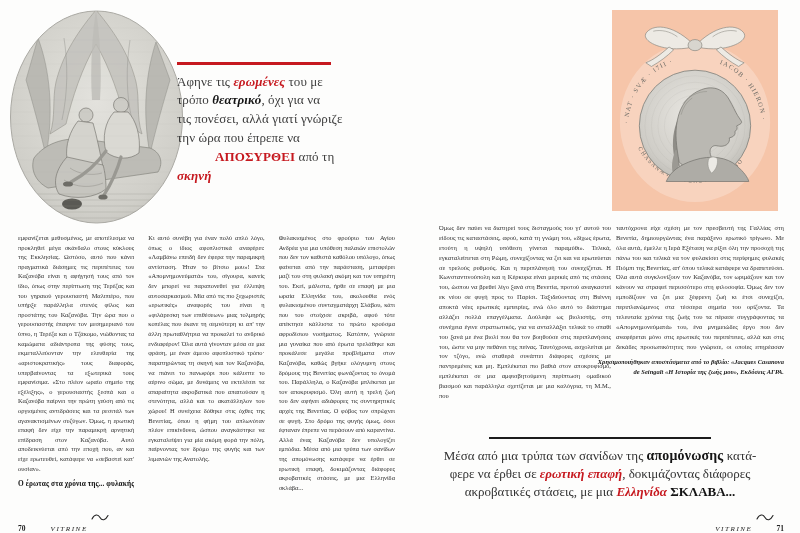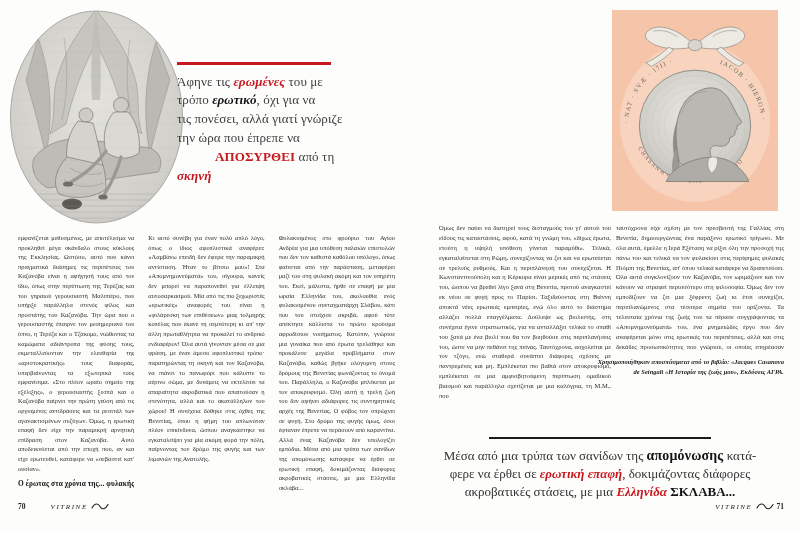--- a/index.html
+++ b/index.html
@@ -52,21 +52,21 @@
   .s-p{}
   .s-b{font-weight:bold;color:#141414;}
   .s-bb{font-weight:bold;color:#141414;font-size:1.07em;letter-spacing:.2px;}
   .s-bi{font-weight:bold;font-style:italic;color:#141414;}
   .s-rb{font-weight:bold;color:var(--red);margin-left:38px;}
   .s-rbi{font-weight:bold;font-style:italic;color:var(--red);}
   
   .footer{position:absolute;top:502px;font-size:7px;color:#222;display:flex;align-items:baseline;gap:3px;}
   .footer-left{left:18px;}
   .footer-right{right:16px;}
-  .pgnum{font-weight:bold;font-size:7.5px;}
+  .pgnum{font-weight:bold;font-size:7.5px;margin-top:22px;}
   .mag{font-style:italic;letter-spacing:1.6px;font-size:7px;margin-left:22px;}
   .flourish{align-self:center;}
 </style>
 </head>
 <body>
 
 <div class="spread" style="--red:#c6191f;--pink:#f6c5a9;">
 
   <section>
 
@@ -113,21 +113,21 @@
           <g stroke="#74736d" stroke-width="0.3" opacity="0.12">
             <path d="M4,20 H174 M4,32 H174 M4,44 H174 M4,56 H174 M4,68 H174 M4,80 H174 M4,92 H174 M4,104 H174 M4,116 H174 M4,128 H174 M4,140 H174 M4,152 H174 M4,164 H174 M4,176 H174"></path>
           </g>
         </g>
       </svg>
     </figure>
 
     <div class="pull-quote-left">
       <div class="red-rule"></div>
       <p class="quote-text"><span class="s-p">Άφηνε τις </span><span class="s-rbi">ερωμένες</span><span class="s-p"> του με
-τρόπο </span><span class="s-bi">ερωτικό</span><span class="s-p">, όχι για να
+τρόπο </span><span class="s-bi">θεατρικό</span><span class="s-p">, όχι για να
 τις πονέσει, αλλά γιατί γνώριζε
 την ώρα που έπρεπε να
 </span><span class="s-rb">ΑΠΟΣΥΡΘΕΙ</span><span class="s-p"> από τη
 </span><span class="s-rbi">σκηνή</span></p>
     </div>
 
     <div class="body-columns">
       <div class="col">
         <p>εμφανίζεται μεθυσμένος, με αποτέλεσμα να προκληθεί μέγα σκάνδαλο στους κύκλους της Εκκλησίας. Ωστόσο, αυτό που κάνει πραγματικά διάσημες τις περιπέτειες του Καζανόβα είναι η αφήγησή τους από τον ίδιο, όπως στην περίπτωση της Τερέζας και του γηραιού γερουσιαστή Μαλιπιέρο, που υπήρξε παράλληλα στενός φίλος και προστάτης του Καζανόβα. Την ώρα που ο γερουσιαστής έπαιρνε τον μεσημεριανό του ύπνο, η Τερέζα και ο Τζάκομο, νιώθοντας τα καμώματα αδιάντροπα της φύσης τους, εκμεταλλεύονταν την ελευθερία της «αριστοκρατικής» τους διαφοράς, υπερβαίνοντας τα εξωτερικά τους εμφανίσιμα. «Στο πλέον ωραίο σημείο της εξέλιξης», ο γερουσιαστής ξεσπά και ο Καζανόβα παίρνει την πρώτη γεύση από τις οργισμένες αντιδράσεις και τα ρεσιτάλ των αγανακτισμένων συζύγων. Όμως, η ερωτική επαφή δεν είχε την παραμικρή αρνητική επίδραση στον Καζανόβα. Αυτό αποδεικνύεται από την εποχή που, αν και είχε ερωτευθεί, κατάφερε να «σεβαστεί κατ' ουσίαν».</p>
         <h4>Ο έρωτας στα χρόνια της... φυλακής</h4>

